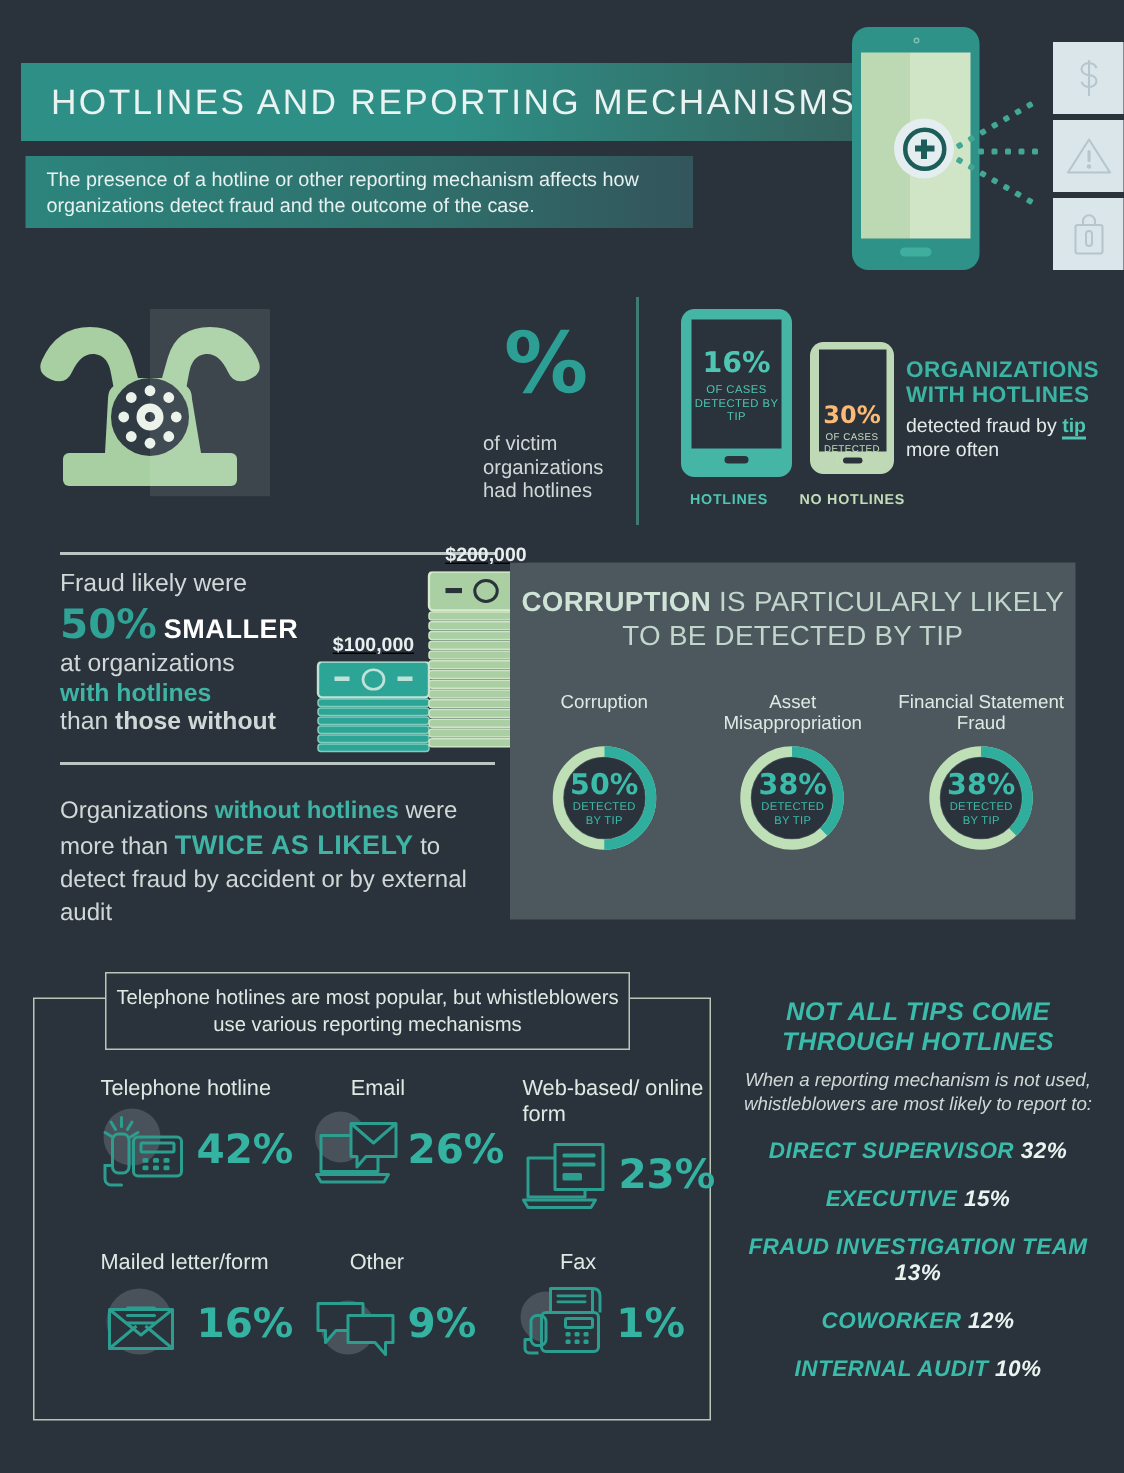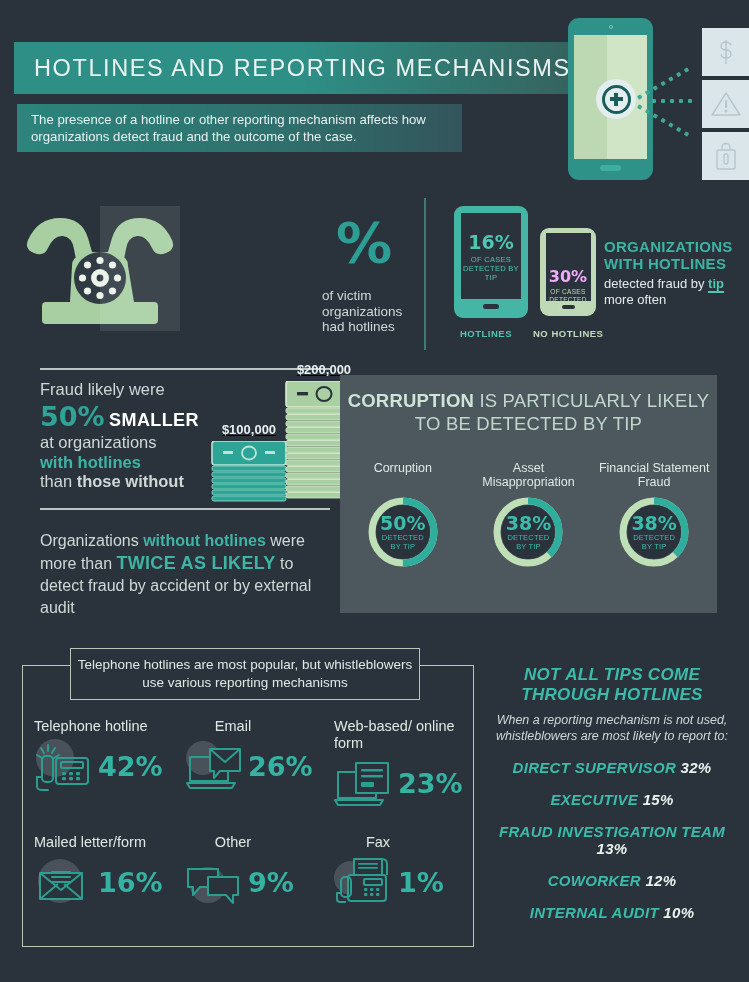--- a/index.html
+++ b/index.html
@@ -92,21 +92,21 @@
     display: flex; flex-direction: column; align-items: center; justify-content: center;
   }
   .hphone.big .hm { width: 16px; height: 5px; border-radius: 3px; background: #2a333c; margin-top: 5px; }
   .hphone.small { left: 92px; top: 28px; width: 56px; height: 88px; background: #bfd9b6; }
   .hphone.small .scr {
     margin-top: 5px; width: 45px; height: 68px; background: #2a333c;
     display: flex; flex-direction: column; align-items: center; justify-content: center;
   }
   .hphone.small .hm { width: 13px; height: 4px; border-radius: 2px; background: #2a333c; margin-top: 4px; }
   .hp-pct { font-size: 19px; font-weight: bold; color: #4fc6b3; font-family:"DejaVu Sans",sans-serif; }
-  .hp-pct.lt { color: #f0abfc; font-size: 16px; margin-top: 44px; }
+  .hp-pct.lt { color: #fdba74; font-size: 16px; margin-top: 44px; }
   .hp-sub { font-size: 7.5px; color: #4fc6b3; text-align: center; line-height: 9px; letter-spacing: .3px; margin-top: 2px; }
   .hp-sub.lt { color: #c3ddb8; font-size: 6.5px; line-height: 8px; }
   .hp-label { position: absolute; font-size: 9.5px; font-weight: bold; letter-spacing: .5px; }
   .hp-label.a { left: 12px; top: 128px; color: #4fc6b3; }
   .hp-label.b { left: 85px; top: 128px; color: #c3ddb8; }
   .hl-text { position: absolute; left: 156px; top: 38px; width: 150px; }
   .hl-text .hd { font-size: 15px; font-weight: bold; color: #3bb4a4; line-height: 17px; letter-spacing: .3px; }
   .hl-text .bd { font-size: 13px; color: #e3ebe9; line-height: 16px; margin-top: 4px; }
   .hl-text .tip { color: #4fc6b3; font-weight: bold; border-bottom: 2px solid #4fc6b3; }
 
@@ -156,21 +156,21 @@
 
   
   .mech-box { position: absolute; left: 22px; top: 665px; width: 452px; height: 282px; border: 1.5px solid #b9c6b6; }
   .mech-callout {
     position: absolute; left: 70px; top: 648px; width: 350px; height: 52px;
     background: #2a333c; border: 1.5px solid #b9c6b6;
     display: flex; align-items: center; justify-content: center; text-align: center;
   }
   .mech-callout .t { font-size: 13.5px; color: #dfe9e4; line-height: 18px; }
   .mech-grid { position: absolute; left: 22px; top: 718px; width: 452px; }
-  .mrow { display: flex; }
+  .mrow { display: flex; padding-left: 33px; }
   .mcell { width: 150px; text-align: left; padding-left: 12px; }
   .mcell .lab { font-size: 14.5px; color: #dfe9e4; line-height: 17px; min-height: 17px; }
   .mcell .ico-row { display: flex; align-items: center; margin-top: 4px; }
   .mcell .icon-hold { position: relative; width: 62px; height: 54px; }
   .mcell .blob { position: absolute; border-radius: 50%; background: #49525a; }
   .mcell .pct { font-size: 27px; font-weight: bold; color: #34b3a3; font-family:"DejaVu Sans",sans-serif; margin-left: 2px; }
 
   
   .tips { position: absolute; left: 487px; top: 665px; width: 250px; text-align: center; font-style: italic; }
   .tips .hd { font-size: 17px; font-weight: bold; color: #3bbcab; line-height: 20px; letter-spacing: .3px; }

